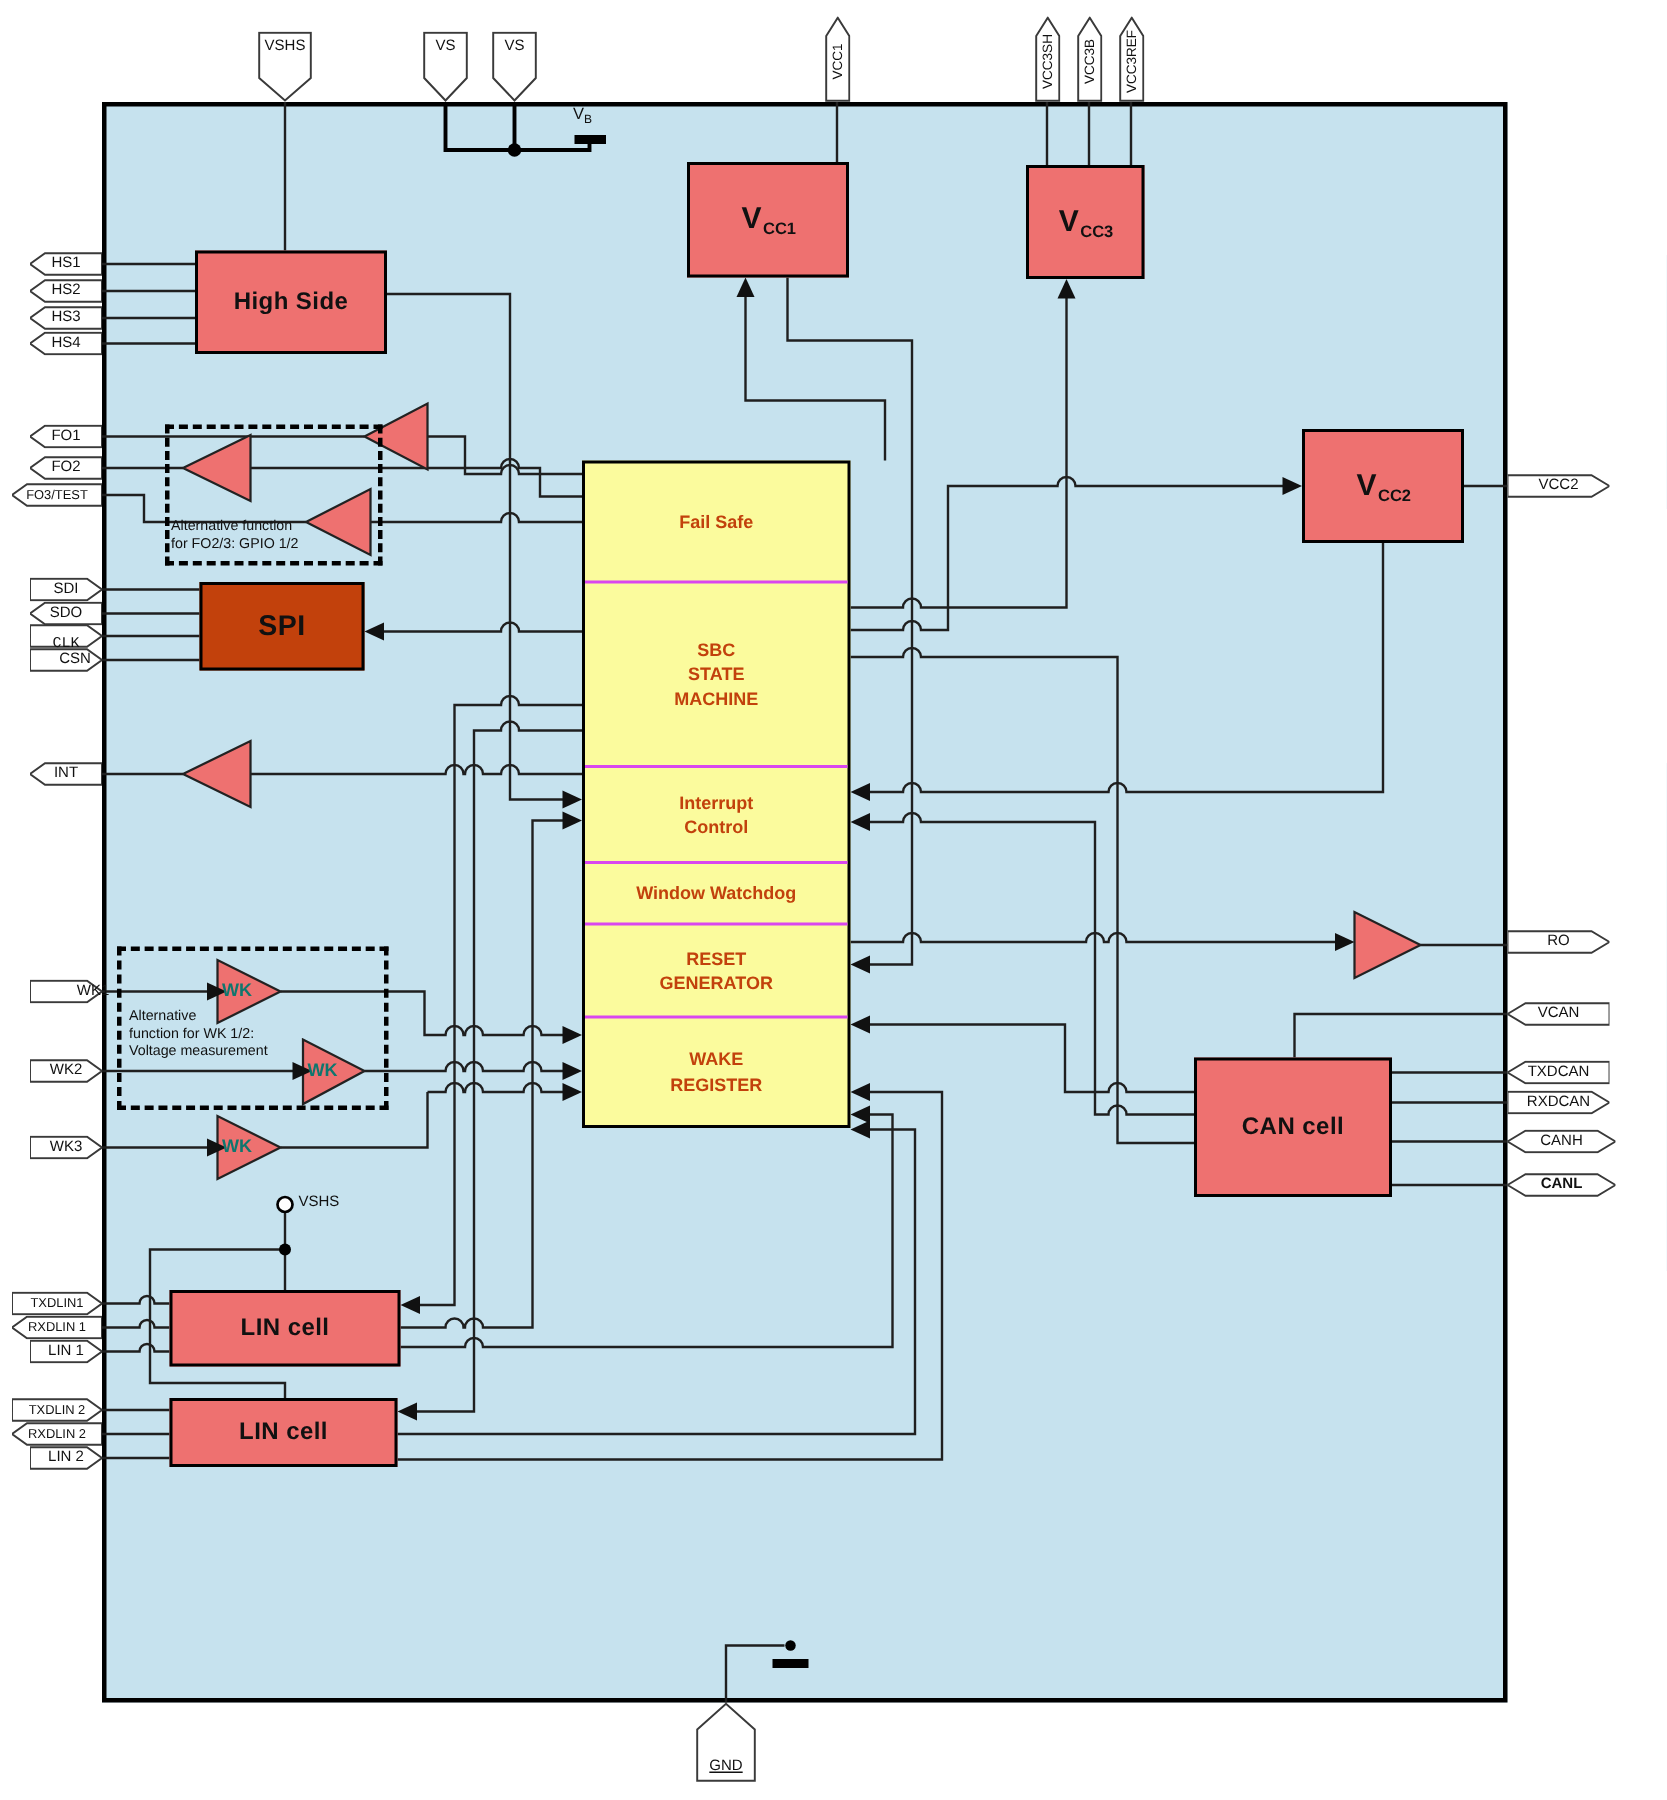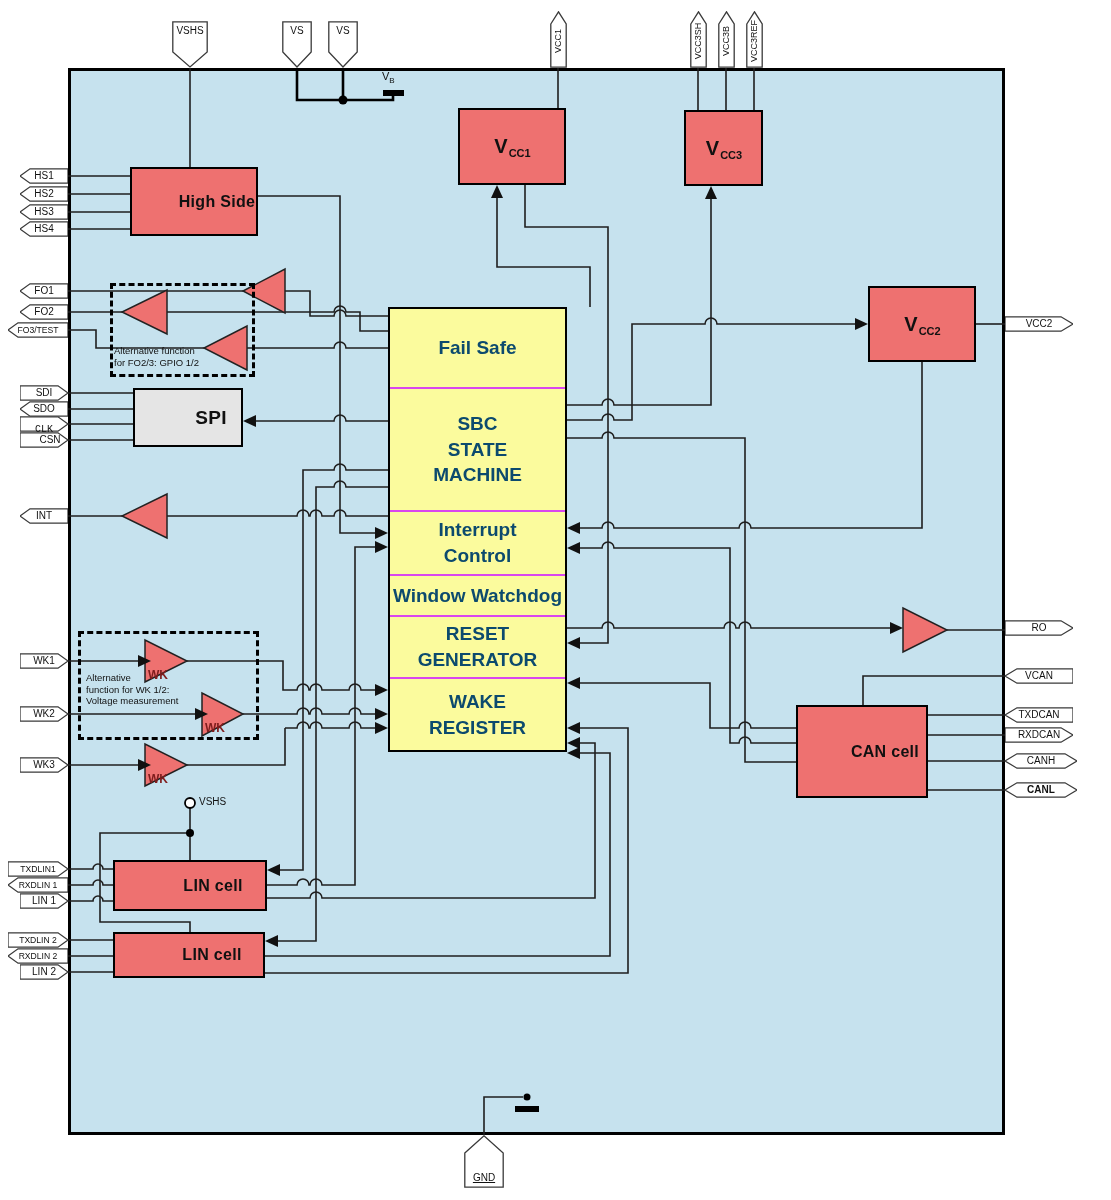--- a/index.html
+++ b/index.html
@@ -4,33 +4,33 @@
 <style>
   html,body{margin:0;padding:0;background:#fff;}
   #canvas{position:relative;width:1111px;height:1200px;background:#fff;overflow:hidden;
           font-family:"Liberation Sans",sans-serif;}
   #chip{position:absolute;left:68px;top:68px;width:937px;height:1067px;background:#c6e2ee;
         border:3px solid #000;box-sizing:border-box;}
   #wires{position:absolute;left:0;top:0;width:1111px;height:1200px;pointer-events:none;}
   .blk{position:absolute;box-sizing:border-box;border:2px solid #000;display:flex;
        align-items:center;justify-content:center;text-align:center;color:#111;}
   .red{background:#ee7170;}
-  .yellow{background:#e5e5e5;}
-  .blk .lbl{font-weight:bold;font-size:16px;letter-spacing:.3px;padding-left:46px;}
+  .yellow{background:#c2410c;}
+  .blk .lbl{font-weight:bold;font-size:16px;letter-spacing:.3px;}
   .v-main{font-weight:bold;font-size:20px;}
   .v-sub{font-weight:bold;font-size:11px;position:relative;top:4px;left:1px;}
   #stack{position:absolute;left:388px;top:307px;width:179px;height:445px;border:2px solid #000;
          box-sizing:border-box;background:#fbfb9d;display:flex;flex-direction:column;}
   .sec{box-sizing:border-box;display:flex;flex-direction:column;align-items:center;
        justify-content:center;border-top:2px solid #d946ef;}
   .sec:first-child{border-top:none;}
-  .sec span{font-weight:bold;font-size:19px;line-height:1.35;color:#0c4a6e;}
+  .sec span{font-weight:bold;font-size:12px;line-height:1.35;color:#c2410c;}
   .dashed{position:absolute;border:3px dashed #000;box-sizing:border-box;}
   .note{position:absolute;color:#111;font-size:9.5px;line-height:1.22;}
-  .wk-lbl{position:absolute;font-weight:bold;font-size:12px;color:#7f1d1d;margin-top:15px;}
+  .wk-lbl{position:absolute;font-weight:bold;font-size:12px;color:#0f766e;}
   .net-lbl{position:absolute;font-size:10px;color:#111;}
   .pin{position:absolute;}
   .pin svg{position:absolute;left:0;top:0;}
   .pin-label{position:absolute;font-size:10px;color:#111;white-space:nowrap;}
   .pin-L .pin-label,.pin-R .pin-label{left:50%;top:50%;transform:translate(-50%,-54%);}
   .pin-wide .pin-label{font-size:8.6px;}
   .pin-T-down .pin-label{left:50%;top:4px;transform:translateX(-50%);font-size:10px;}
   .pin-T-up .pin-label{left:50%;top:52%;transform:translate(-50%,-50%) rotate(-90deg);font-size:9px;}
   .pin-B .pin-label{left:50%;bottom:5px;transform:translateX(-50%);font-size:10px;text-decoration:underline;}
 </style>
@@ -339,21 +339,21 @@
         <polygon points="0,0.8 38,0.8 48,8 38,15.2 0,15.2" fill="#fff" stroke="#3a3a3a" stroke-width="1.3"></polygon>
       </svg>
       <span class="pin-label">CSN</span>
     </div>
     <div class="pin pin-L" style="left: 20px; top: 508px; width: 48px; height: 16px;">
       <svg width="48" height="16" viewBox="0 0 48 16">
         <polygon points="10,0.8 48,0.8 48,15.2 10,15.2 0,8" fill="#fff" stroke="#3a3a3a" stroke-width="1.3"></polygon>
       </svg>
       <span class="pin-label">INT</span>
     </div>
-    <div class="pin pin-L" style="left: 20px; top: 653px; width: 48px; height: 16px;">
+    <div class="pin pin-L" style="left: 20px; top: 653px; width: 48px; height: 16px; padding-left: 36px;">
       <svg width="48" height="16" viewBox="0 0 48 16">
         <polygon points="0,0.8 38,0.8 48,8 38,15.2 0,15.2" fill="#fff" stroke="#3a3a3a" stroke-width="1.3"></polygon>
       </svg>
       <span class="pin-label">WK1</span>
     </div>
     <div class="pin pin-L" style="left: 20px; top: 706px; width: 48px; height: 16px;">
       <svg width="48" height="16" viewBox="0 0 48 16">
         <polygon points="0,0.8 38,0.8 48,8 38,15.2 0,15.2" fill="#fff" stroke="#3a3a3a" stroke-width="1.3"></polygon>
       </svg>
       <span class="pin-label">WK2</span>

